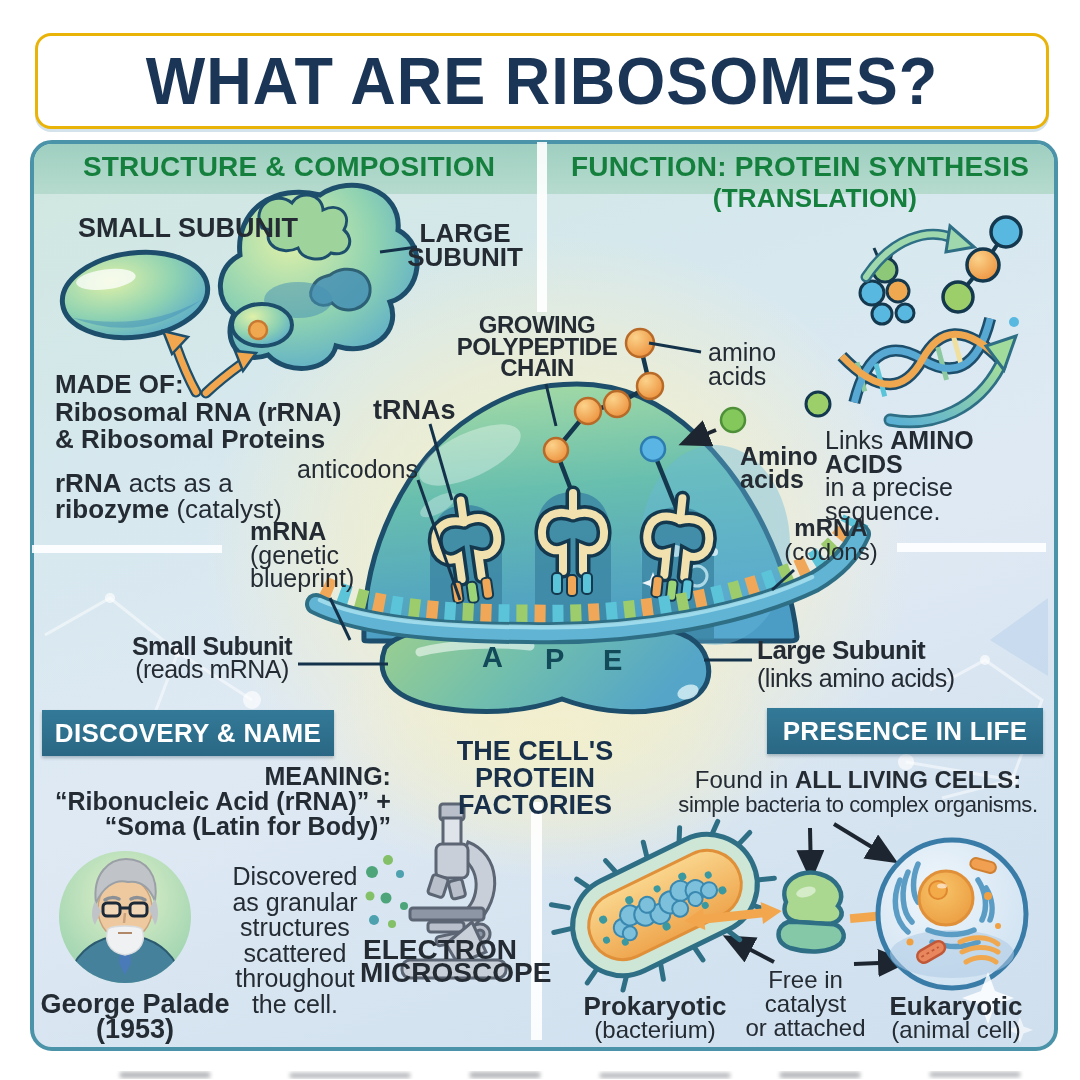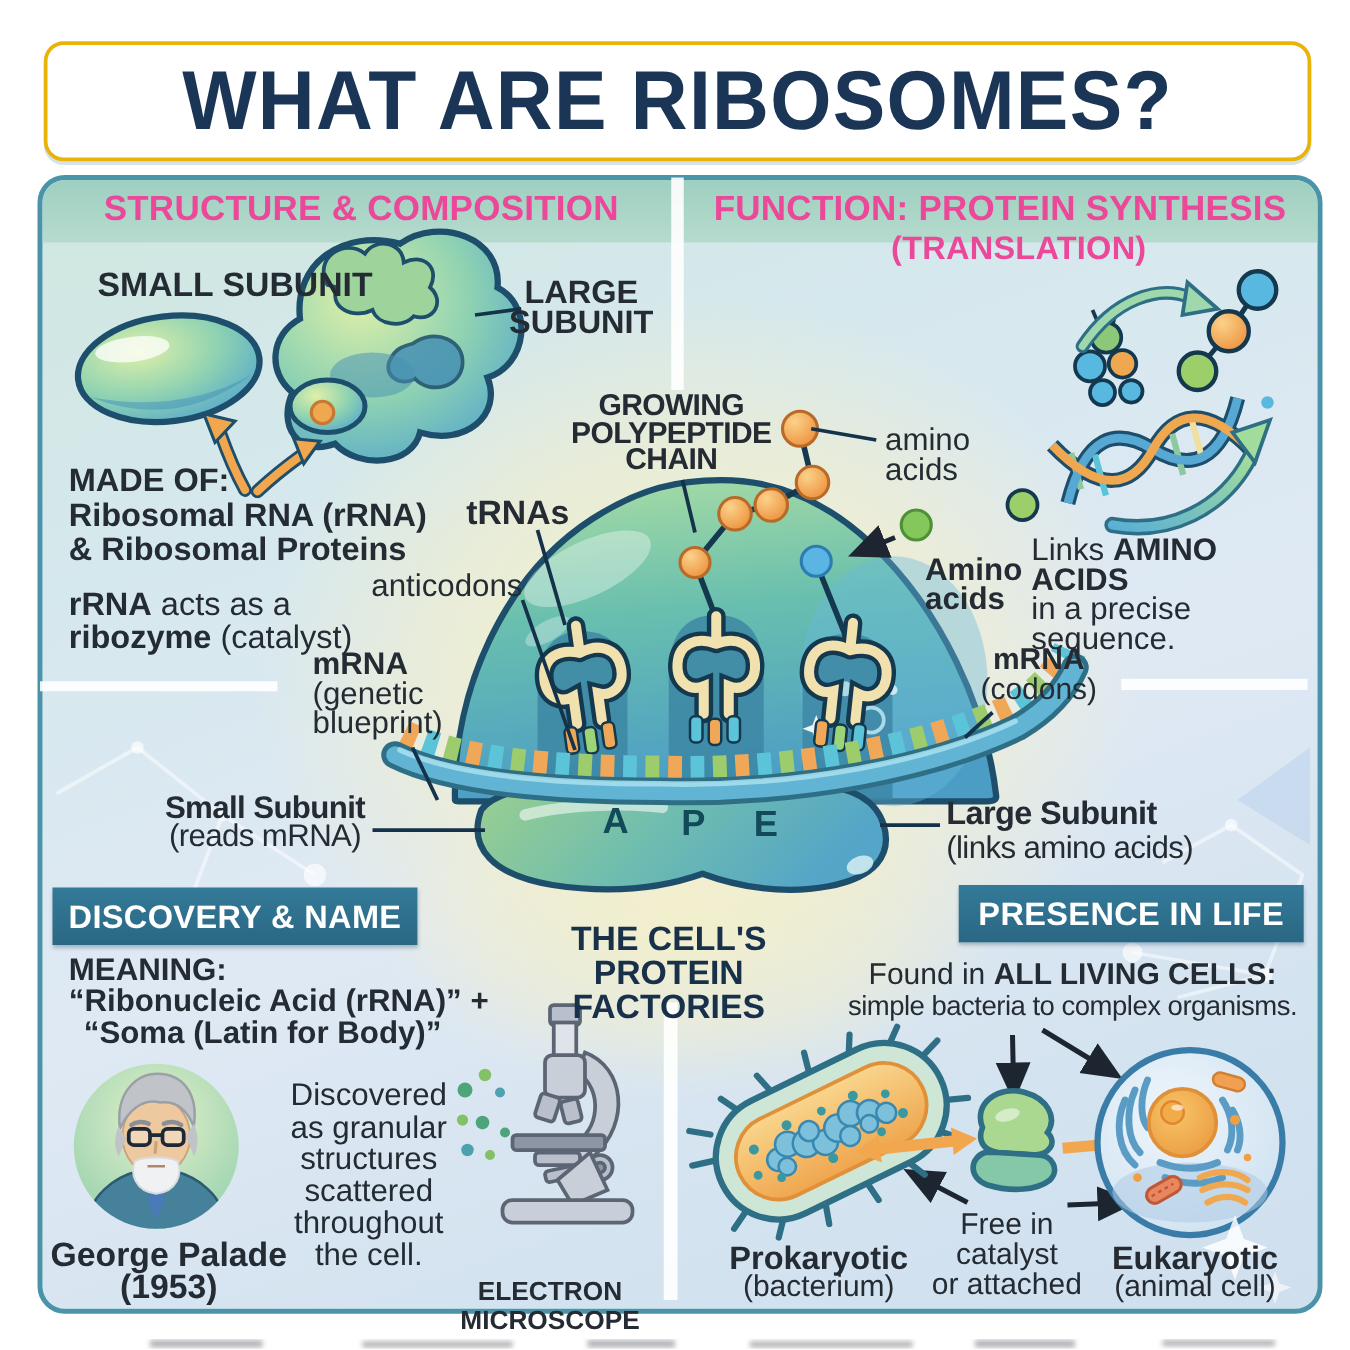--- a/index.html
+++ b/index.html
@@ -8,21 +8,21 @@
   .ctr{text-align:center;}
   .rgt{text-align:left;}
   .b{font-weight:800;}
   .sb{font-weight:700;}
   
   .title-card{left:35px;top:33px;width:1008px;height:90px;background:#ffffff;border:3px solid #eab308;border-radius:16px;box-shadow:0 3px 0 rgba(160,190,210,.45);display:flex;align-items:center;justify-content:center;}
   .title-card h1{margin:0;font-size:63px;font-weight:800;letter-spacing:1px;color:#1b3556;transform:scaleY(1.06);}
   
   .panel{left:30px;top:140px;width:1020px;height:903px;border:4px solid #4a93a8;border-radius:22px;overflow:hidden;background:linear-gradient(160deg,#cfe7df 0%,#d6e8ee 28%,#dfe9f4 55%,#d4e3f0 80%,#cfdfee 100%);}
   .strip{position:absolute;left:0;top:0;width:100%;height:50px;background:linear-gradient(#9ecfc0,#b6dbce);}
-  .hdr{font-size:28px;font-weight:800;color:#ec4899;letter-spacing:.2px;}
+  .hdr{font-size:28px;font-weight:800;color:#15803d;letter-spacing:.2px;}
   .lbl{white-space:nowrap;}
   .banner{background:linear-gradient(#337a98,#2a6784);border-radius:0;color:#ffffff;display:flex;align-items:center;justify-content:center;font-weight:800;font-size:26px;letter-spacing:.3px;box-shadow:0 2px 3px rgba(30,60,80,.3);}
   .ape{font-size:29px;font-weight:800;color:#134a5a;}
 </style>
 </head>
 <body>
 
 <div id="stage">
 
   <div class="abs title-card">
@@ -487,38 +487,38 @@
   <span class="abs ape" style="left:482px;top:641px;z-index:2;">A</span>
   <span class="abs ape" style="left:545px;top:643px;z-index:2;">P</span>
   <span class="abs ape" style="left:603px;top:644px;z-index:2;">E</span>
 
   <div class="abs b ctr" style="left:400px;top:738px;width:270px;font-size:27px;line-height:27px;color:#18304a;z-index:2;">
     <div>THE CELL'S</div>
     <div>PROTEIN FACTORIES</div>
   </div>
 
   <div class="abs banner" style="left:42px;top:710px;width:292px;height:46px;z-index:2;">DISCOVERY &amp; NAME</div>
-  <div class="abs" style="left:55px;top:764px;font-size:25px;line-height:25px;z-index:2;">
+  <div class="abs" style="left:55px;top:764px;font-size:25px;line-height:25px;z-index:2;text-align:right;">
     <div class="b">MEANING:</div>
     <div class="sb">“Ribonucleic Acid (rRNA)” +</div>
     <div style="padding-left:12px;"><span class="b">“Soma</span><span style="font-weight:600;"> (Latin for Body)”</span></div>
   </div>
   <div class="abs b ctr" style="left:35px;top:992px;width:200px;font-size:27px;line-height:25px;z-index:2;">
     <div class="lbl">George Palade</div>
     <div>(1953)</div>
   </div>
   <div class="abs ctr" style="left:225px;top:864px;width:140px;font-size:25px;line-height:25.5px;z-index:2;">
     <div>Discovered</div>
     <div>as granular</div>
     <div>structures</div>
     <div>scattered</div>
     <div>throughout</div>
     <div>the cell.</div>
   </div>
-  <div class="abs b ctr" style="left:360px;top:1022px;width:160px;font-size:21px;line-height:23px;z-index:2;">
+  <div class="abs b ctr" style="left:360px;top:938px;width:160px;font-size:28px;line-height:23px;z-index:2;">
     <div>ELECTRON</div>
     <div>MICROSCOPE</div>
   </div>
 
   <div class="abs banner" style="left:767px;top:708px;width:276px;height:46px;z-index:2;">PRESENCE IN LIFE</div>
   <div class="abs ctr" style="left:672px;top:767px;width:372px;z-index:2;">
     <div style="font-size:24px;line-height:25px;"><span>Found in </span><span class="b">ALL LIVING CELLS:</span></div>
     <div style="font-size:22px;line-height:25px;letter-spacing:-0.4px;" class="lbl">simple bacteria to complex organisms.</div>
   </div>
   <div class="abs ctr" style="left:738px;top:968px;width:135px;font-size:24px;line-height:24px;z-index:2;">

